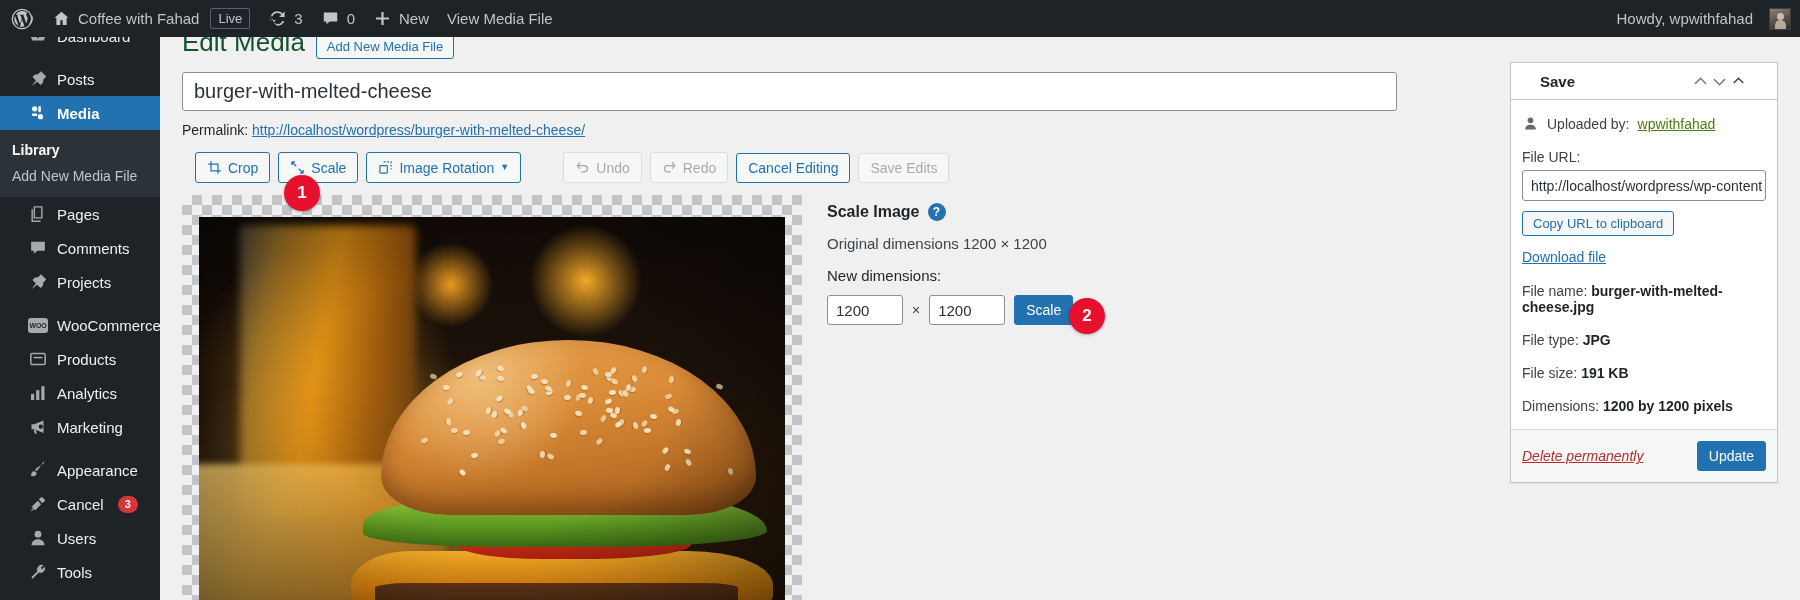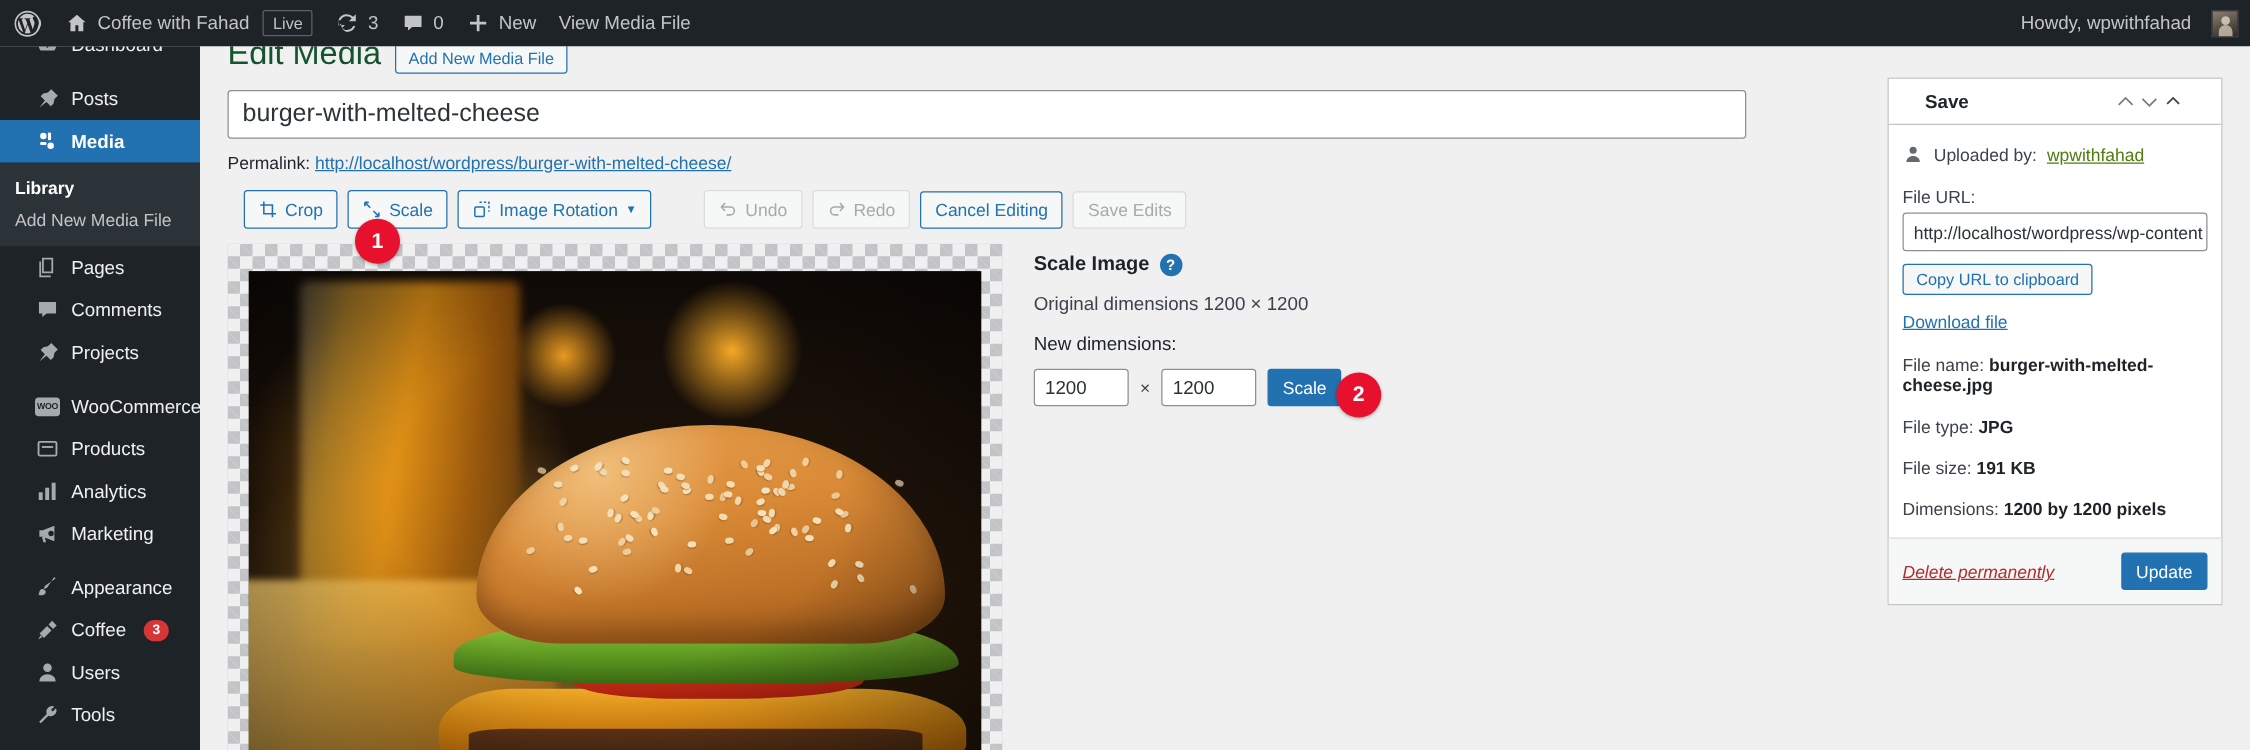--- a/index.html
+++ b/index.html
@@ -501,21 +501,21 @@
     </svg>
     <span>Appearance</span>
   </div>
 
   <div class="menu-item">
     <svg class="menu-ico" viewBox="0 0 24 24">
       <path d="M16.4 3.2 13 6.6l4.4 4.4 3.4-3.4z"></path>
       <path d="M11.6 8.2 4.4 15.4l4.2 4.2 7.2-7.2z"></path>
       <path d="M3 21l2.4-4 1.6 1.6z"></path>
     </svg>
-    <span>Coffee</span>
+    <span>Cancel</span>
     <span class="count-bubble">3</span>
   </div>
 
   <div class="menu-item">
     <svg class="menu-ico" viewBox="0 0 24 24">
       <circle cx="12" cy="7.4" r="4.1"></circle>
       <path d="M4.2 20.6c0-4.3 3.5-7 7.8-7s7.8 2.7 7.8 7z"></path>
     </svg>
     <span>Users</span>
   </div>

